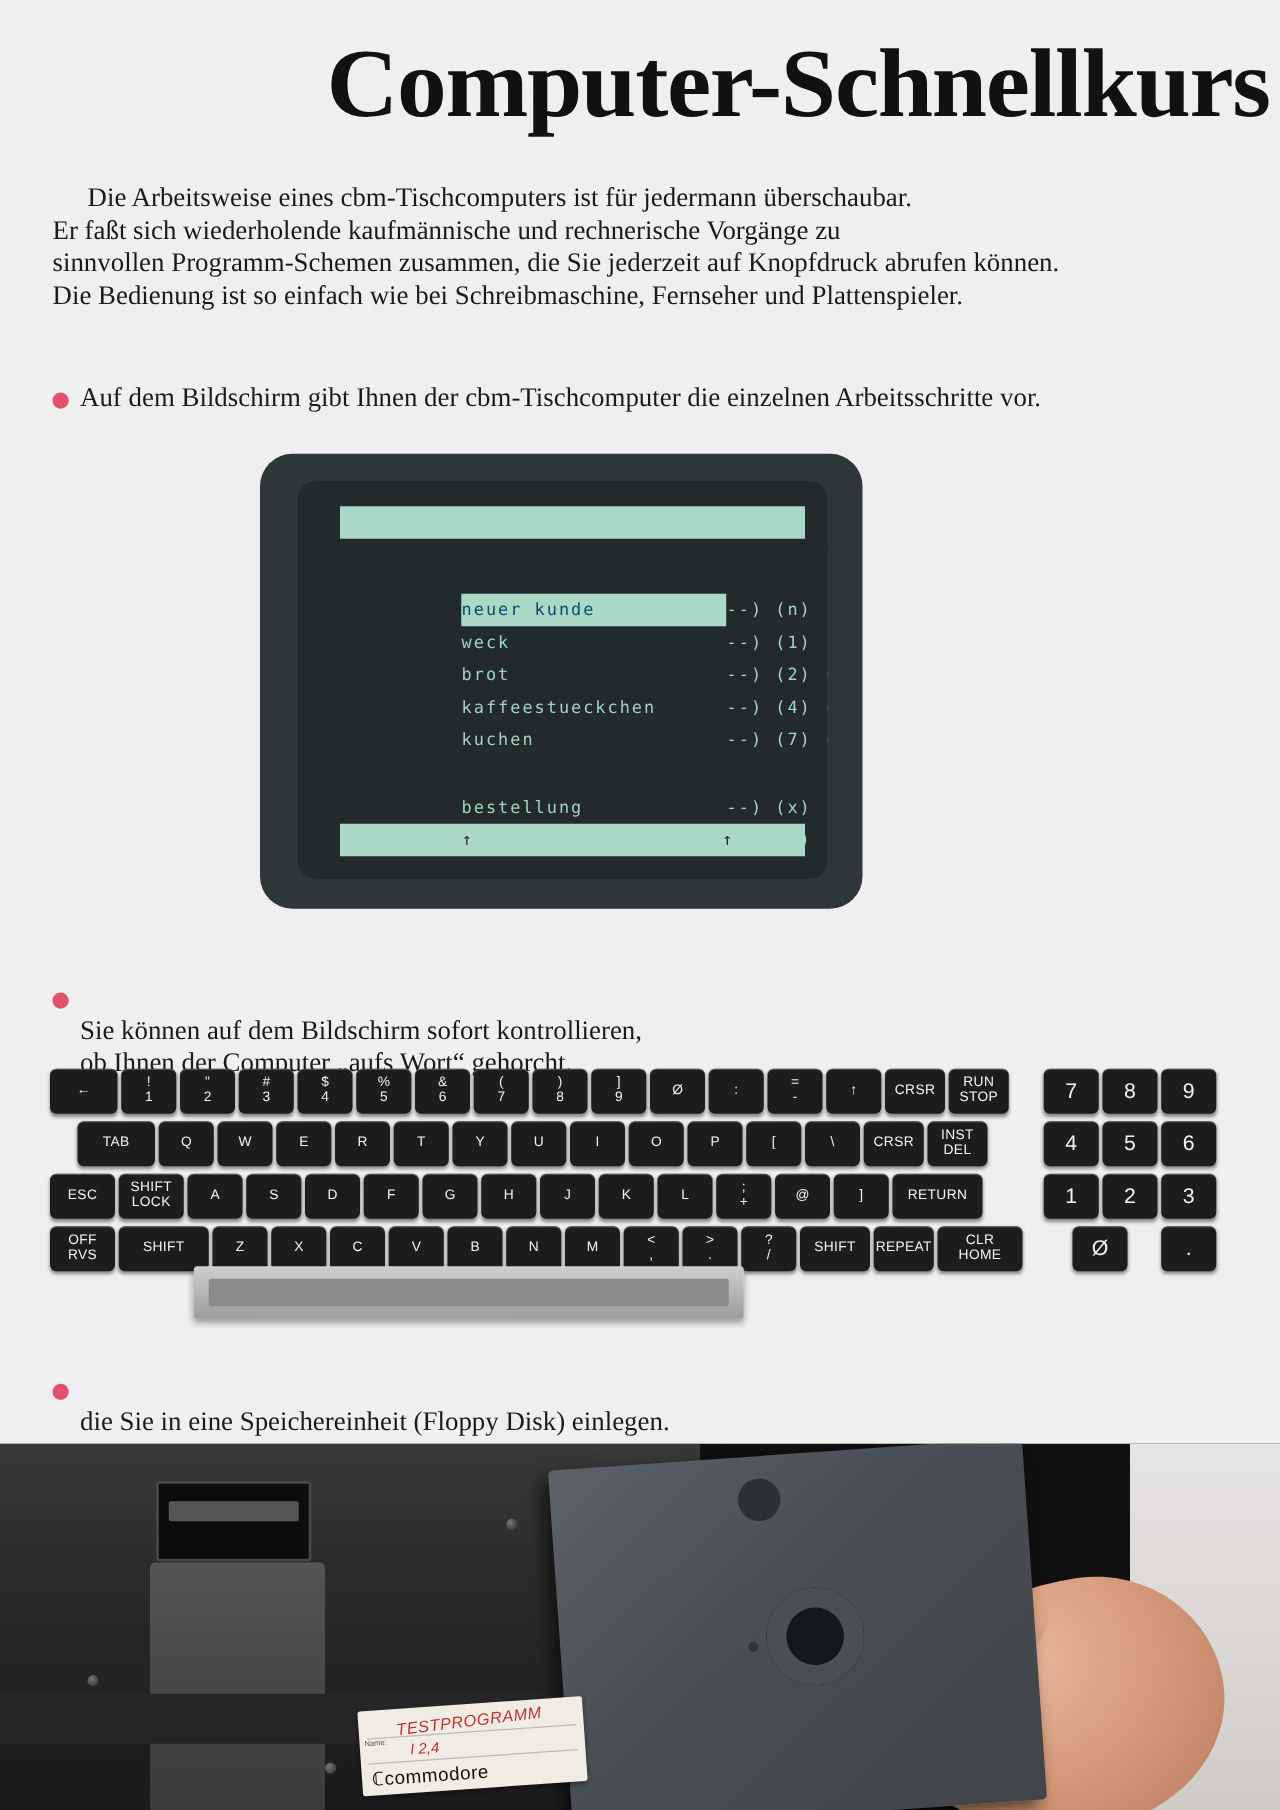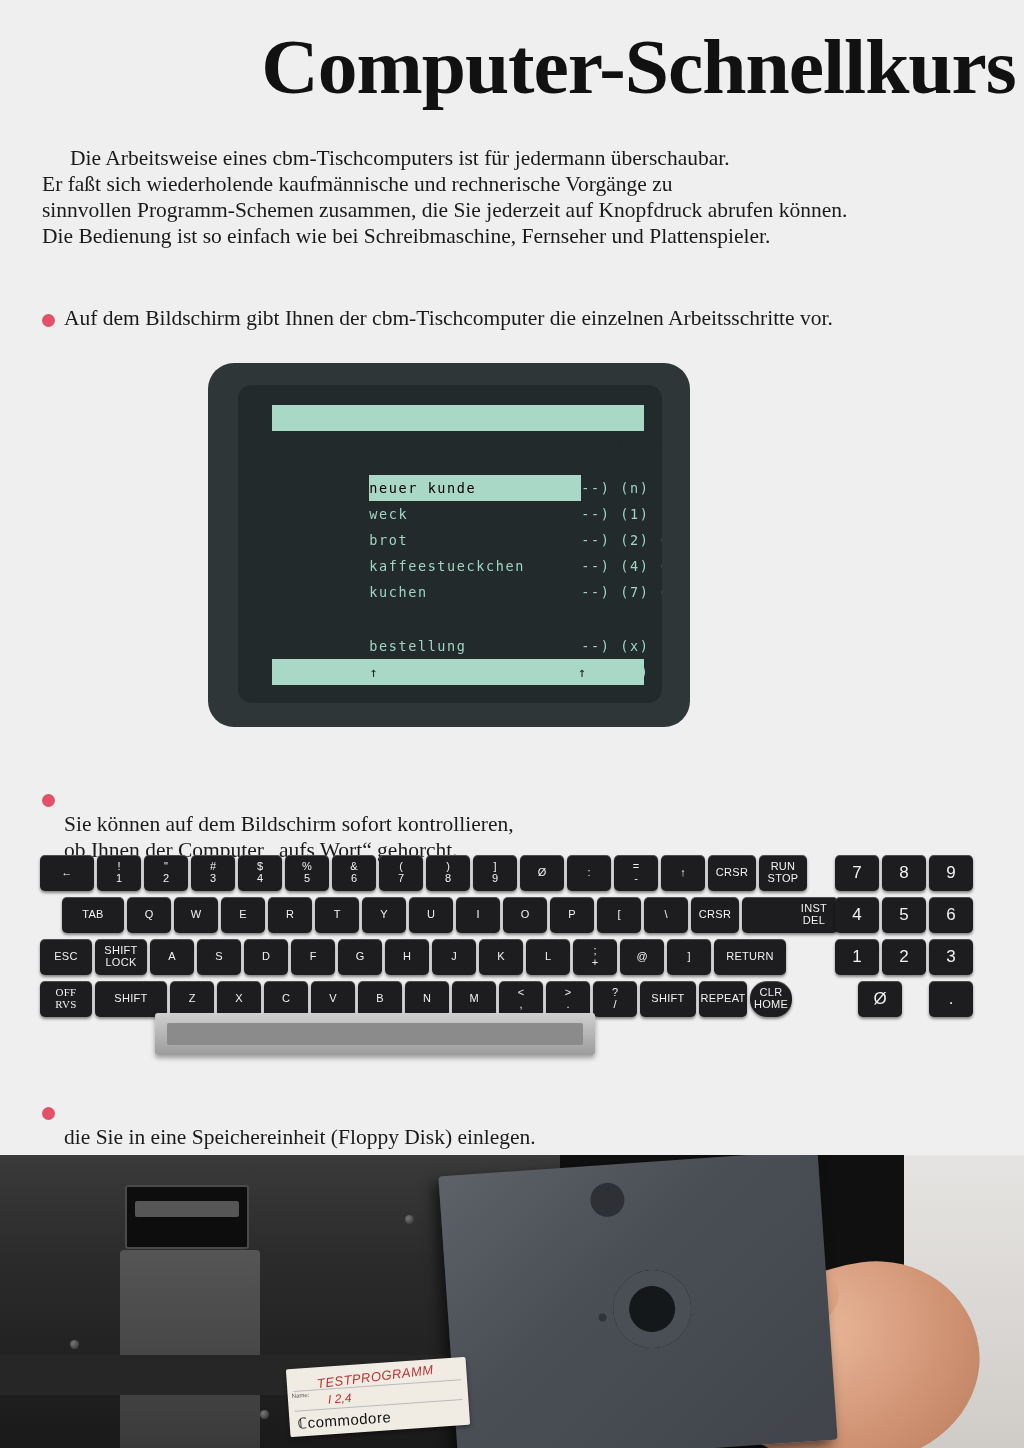--- a/index.html
+++ b/index.html
@@ -79,21 +79,21 @@
     color:#9fd6c0;
   }
   .s-row{height:26px;line-height:26px;white-space:pre;position:relative;}
   .s-head{
     background:#a9d8c6;color:#222a2b;
     padding-left:6px;
     width:372px;
     box-sizing:border-box;
   }
   .s-label{display:inline-block;width:212px;}
-  .hl{background:#a9d8c6;color:#000000;}
+  .hl{background:#a9d8c6;color:#0c4a6e;}
   .s-foot{
     background:#a9d8c6;color:#222a2b;
     width:372px;box-sizing:border-box;padding-left:2px;
   }
   .arrows{position:absolute;right:14px;top:0;color:#222a2b;letter-spacing:44px;}
 
   
   .keyboard{
     position:absolute;
     left:40px; top:855px;
@@ -396,21 +396,21 @@
         </div>
         <div class="key dual letter" style="left: 557px; top: 42px; width: 44px; height: 36px;">
           <span class="up">[</span>
         </div>
         <div class="key dual letter" style="left: 604px; top: 42px; width: 44px; height: 36px;">
           <span class="up">\</span>
         </div>
         <div class="key dual small" style="left: 651px; top: 42px; width: 48px; height: 36px;">
           <span class="up">CRSR</span>
         </div>
-        <div class="key dual small" style="left: 702px; top: 42px; width: 48px; height: 36px; padding-left: 48px;">
+        <div class="key dual small" style="left: 702px; top: 42px; width: 48px; height: 36px;">
           <span class="up">INST</span>
           <span class="lo">DEL</span>
         </div>
         <div class="key dual small" style="left: 0px; top: 84px; width: 52px; height: 36px;">
           <span class="up">ESC</span>
         </div>
         <div class="key dual small" style="left: 55px; top: 84px; width: 52px; height: 36px;">
           <span class="up">SHIFT</span>
           <span class="lo">LOCK</span>
         </div>
@@ -447,21 +447,21 @@
         </div>
         <div class="key dual letter" style="left: 580px; top: 84px; width: 44px; height: 36px;">
           <span class="up">@</span>
         </div>
         <div class="key dual letter" style="left: 627px; top: 84px; width: 44px; height: 36px;">
           <span class="up">]</span>
         </div>
         <div class="key dual small" style="left: 674px; top: 84px; width: 72px; height: 36px;">
           <span class="up">RETURN</span>
         </div>
-        <div class="key dual small" style="left: 0px; top: 126px; width: 52px; height: 36px; font-family: Liberation Serif, serif;">
+        <div class="key dual small" style="left: 0px; top: 126px; width: 52px; height: 36px;">
           <span class="up">OFF</span>
           <span class="lo">RVS</span>
         </div>
         <div class="key dual small" style="left: 55px; top: 126px; width: 72px; height: 36px;">
           <span class="up">SHIFT</span>
         </div>
         <div class="key dual letter" style="left: 130px; top: 126px; width: 44px; height: 36px;">
           <span class="up">Z</span>
         </div>
         <div class="key dual letter" style="left: 177px; top: 126px; width: 44px; height: 36px;">
@@ -493,21 +493,21 @@
         <div class="key dual" style="left: 553px; top: 126px; width: 44px; height: 36px;">
           <span class="up">?</span>
           <span class="lo">/</span>
         </div>
         <div class="key dual small" style="left: 600px; top: 126px; width: 56px; height: 36px;">
           <span class="up">SHIFT</span>
         </div>
         <div class="key dual small" style="left: 659px; top: 126px; width: 48px; height: 36px;">
           <span class="up">REPEAT</span>
         </div>
-        <div class="key dual small" style="left: 710px; top: 126px; width: 42px; height: 36px; border-radius: 17px;">
+        <div class="key dual small" style="left: 710px; top: 126px; width: 68px; height: 36px;">
           <span class="up">CLR</span>
           <span class="lo">HOME</span>
         </div>
       </div>
     <div class="spacebar-tray"></div>
     <div class="numpad" id="kb-numpad">
         <div class="key letter" style="left: 0px; top: 0px; width: 44px; height: 36px;">7</div>
         <div class="key letter" style="left: 47px; top: 0px; width: 44px; height: 36px;">8</div>
         <div class="key letter" style="left: 94px; top: 0px; width: 44px; height: 36px;">9</div>
         <div class="key letter" style="left: 0px; top: 42px; width: 44px; height: 36px;">4</div>

